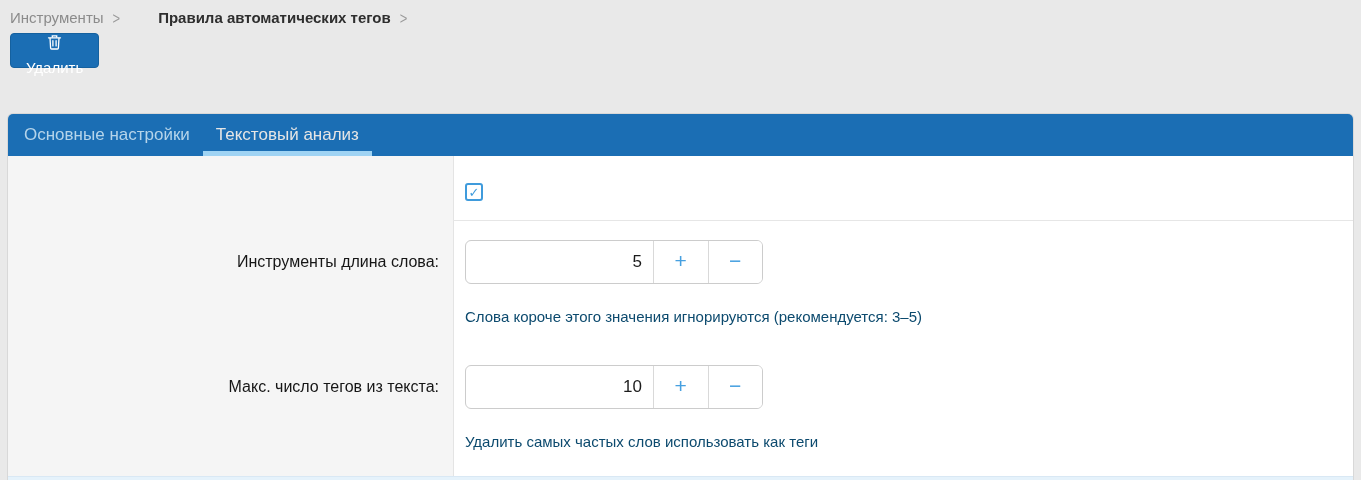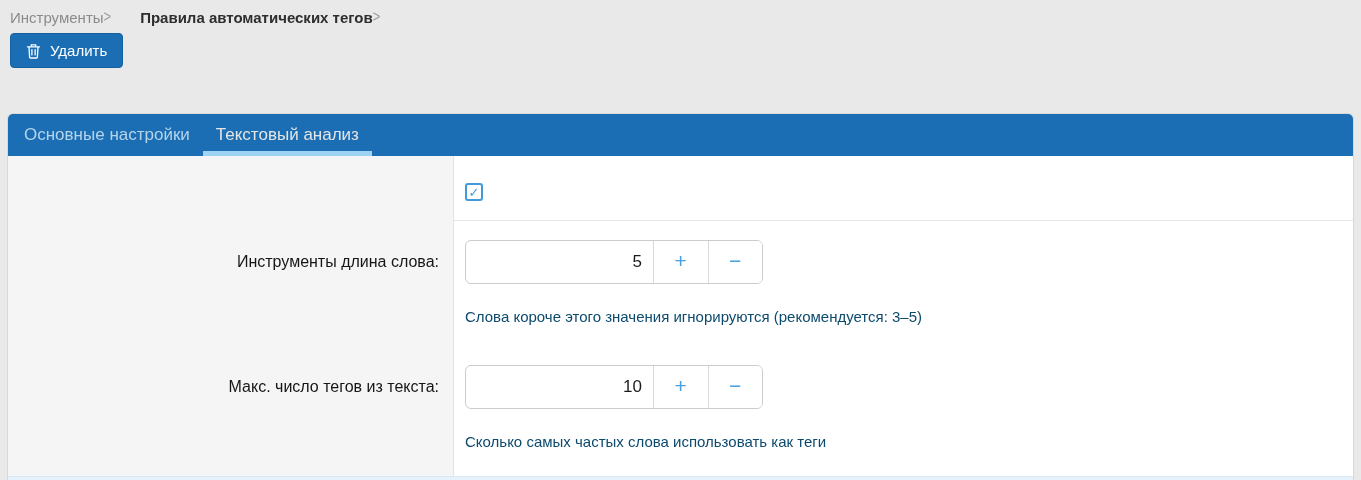--- a/index.html
+++ b/index.html
@@ -5,31 +5,31 @@
   * { margin: 0; padding: 0; box-sizing: border-box; }
   html, body { width: 1361px; height: 480px; overflow: hidden; }
   body {
     background: #e9e9e9;
     font-family: "Liberation Sans", "DejaVu Sans", sans-serif;
     color: #1a1a1a;
   }
 
   
   .header { padding: 9px 8px 0 10px; }
-  .breadcrumb { display: flex; align-items: flex-start; font-size: 15px; }
+  .breadcrumb { display: flex; align-items: flex-end; gap: 9px; font-size: 15px; }
   .crumb-link { color: #8b8b8b; cursor: pointer; }
   .crumb-link.strong { color: #2e2e2e; font-weight: 700; margin-left: 29px; }
   .crumb-sep { color: #9a9a9a; font-size: 13px; transform: scaleY(1.25); display: inline-block; }
   .title-row { display: flex; align-items: center; justify-content: space-between; margin: 7px 0 15px; }
   .page-title { font-size: 27px; font-weight: 400; color: #141414; letter-spacing: 0.2px; }
   .delete-btn {
     display: flex; align-items: center; gap: 9px;
     background: #1b6eb4; border: 1px solid #15619f; border-radius: 4px;
     color: #fff; font-size: 15px; font-family: inherit;
-    padding: 0 15px; height: 35px; cursor: pointer;
+    padding: 0 15px; height: 35px; cursor: pointer; flex-direction: column;
   }
 
   
   .card { margin: 0 8px; border-radius: 5px; box-shadow: 0 0 0 1px rgba(0,0,0,0.07); }
 
   .tabbar {
     background: #1b6eb4; height: 42px; display: flex; align-items: stretch;
     padding-left: 3px; border-radius: 5px 5px 0 0; margin-top: 46px;
   }
   .tab {
@@ -154,21 +154,21 @@
     </div>
 
     <div class="frow field-row second">
       <div class="label-cell">Макс. число тегов из текста:</div>
       <div class="content-cell">
         <div class="stepper-group">
           <input class="stepper-input" type="text" value="10" style="">
           <button class="stepper-btn">+</button>
           <button class="stepper-btn">−</button>
         </div>
-        <div class="hint">Сколько самых частых слова использовать как теги</div>
+        <div class="hint">Удалить самых частых слов использовать как теги</div>
       </div>
     </div>
   </div>
 
   <div class="footer">
     <button class="save-btn">
       <span>
         <svg class="icon-svg" width="15" height="15" viewBox="0 0 15 15" fill="none">
           <path d="M1.5 1.5h9.5l2.5 2.5v9.5h-12z" stroke="#fff" stroke-width="1.3" stroke-linejoin="round"></path>
           <path d="M4.3 1.7v4h6v-4" stroke="#fff" stroke-width="1.3"></path>

